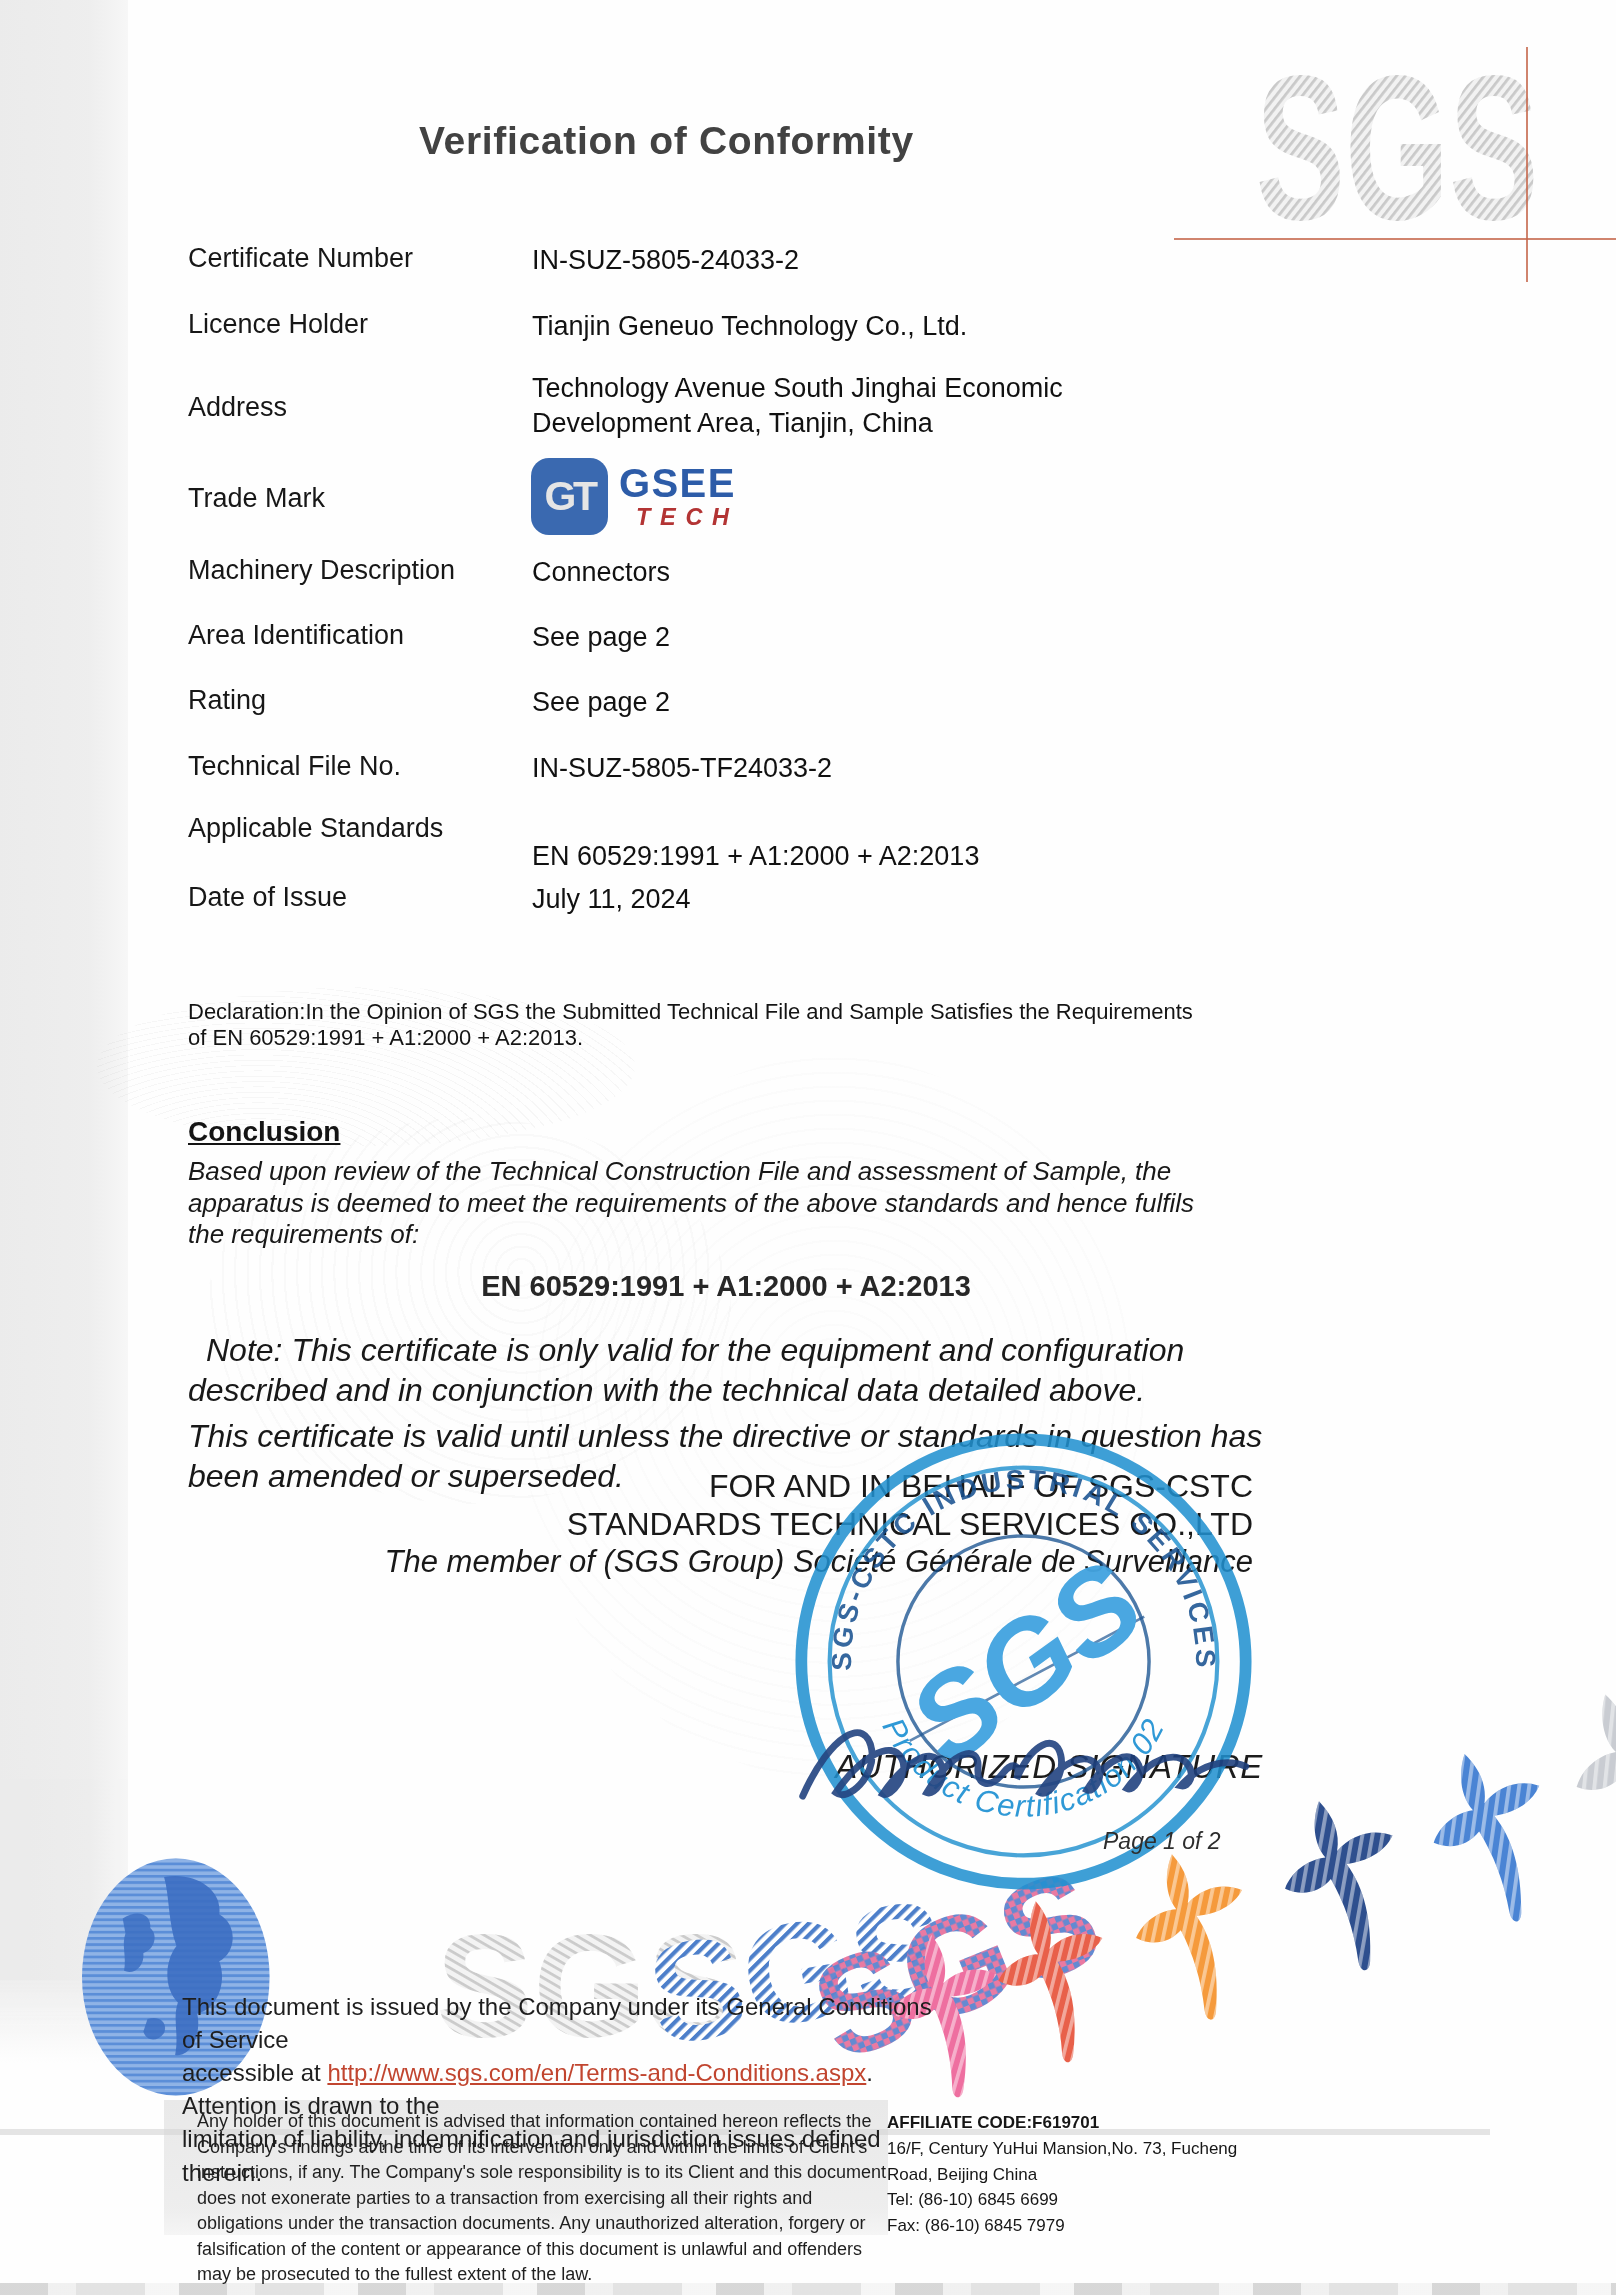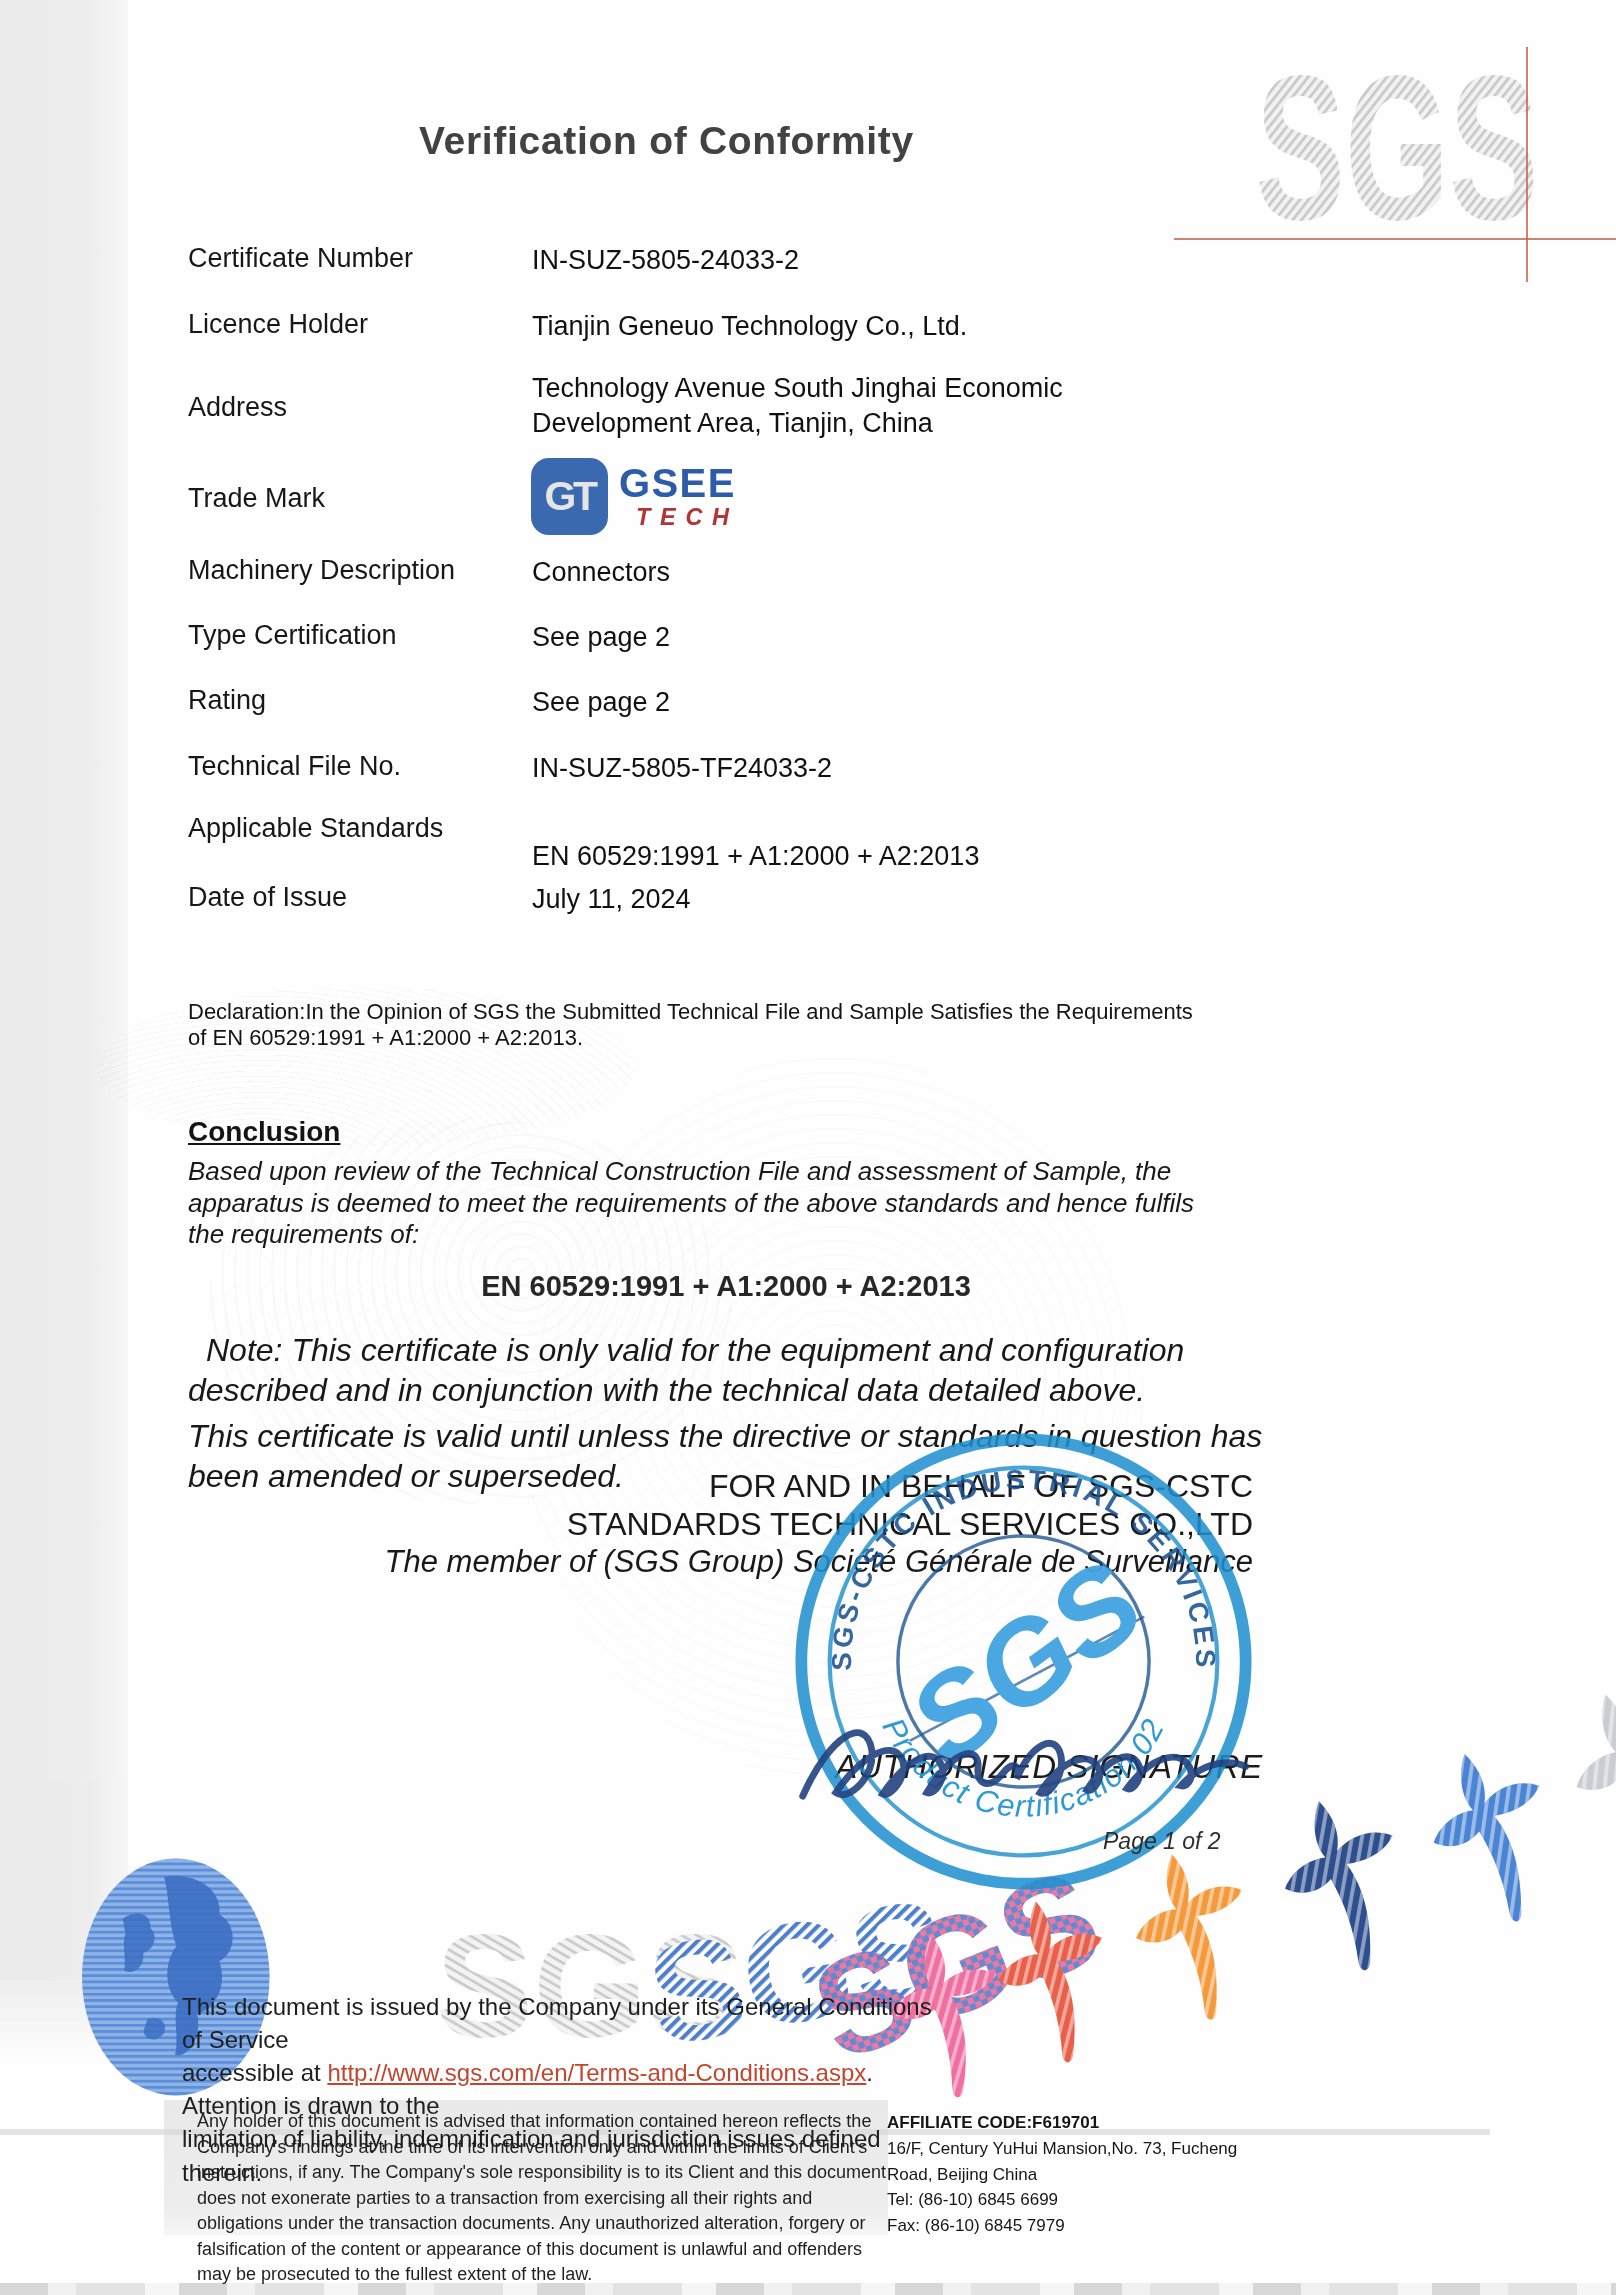--- a/index.html
+++ b/index.html
@@ -116,21 +116,21 @@
   <div class="tmlogo">
     <div class="gtbox">GT</div>
     <div class="gsee">GSEE</div>
     <div class="tech">TECH</div>
   </div>
   <div class="frow" style="top:555px">
     <div class="flabel">Machinery Description</div>
     <div class="fvalue nowrap">Connectors</div>
   </div>
   <div class="frow" style="top:620px">
-    <div class="flabel">Type Certification</div>
+    <div class="flabel">Area Identification</div>
     <div class="fvalue nowrap">See page 2</div>
   </div>
   <div class="frow" style="top:685px">
     <div class="flabel">Rating</div>
     <div class="fvalue nowrap">See page 2</div>
   </div>
   <div class="frow" style="top:751px">
     <div class="flabel">Technical File No.</div>
     <div class="fvalue nowrap">IN-SUZ-5805-TF24033-2</div>
   </div>

